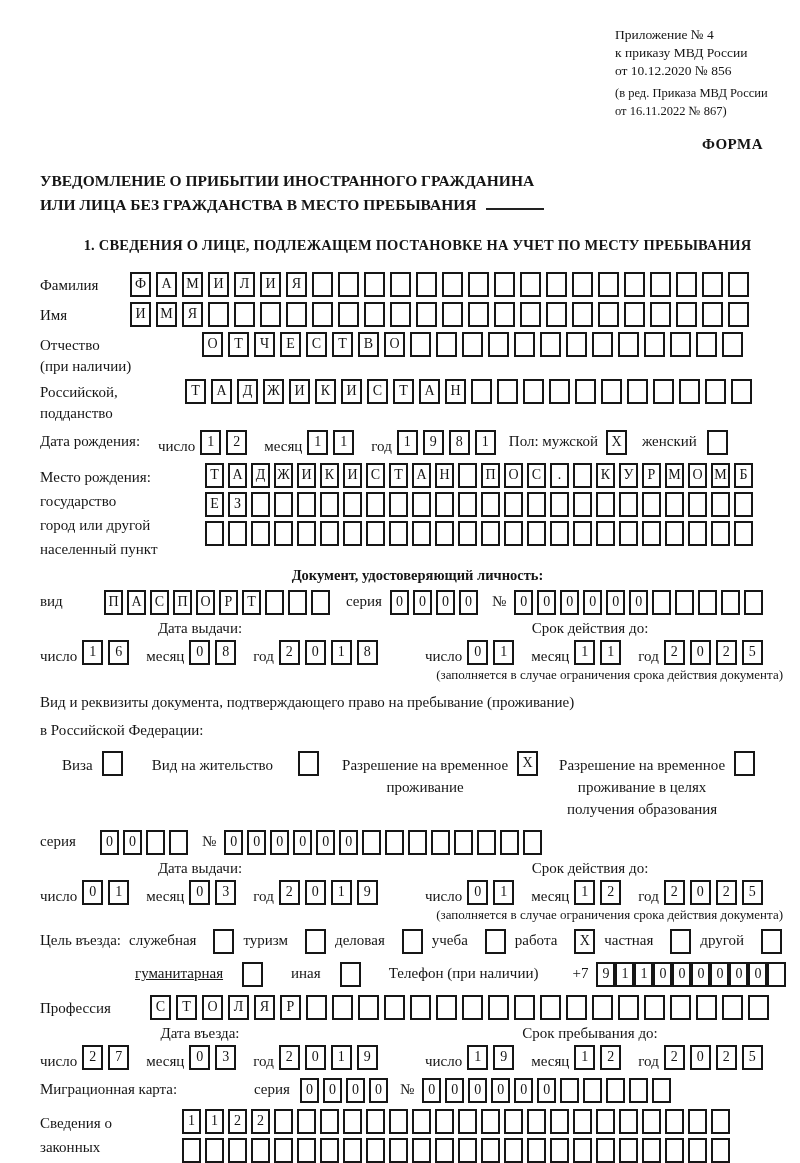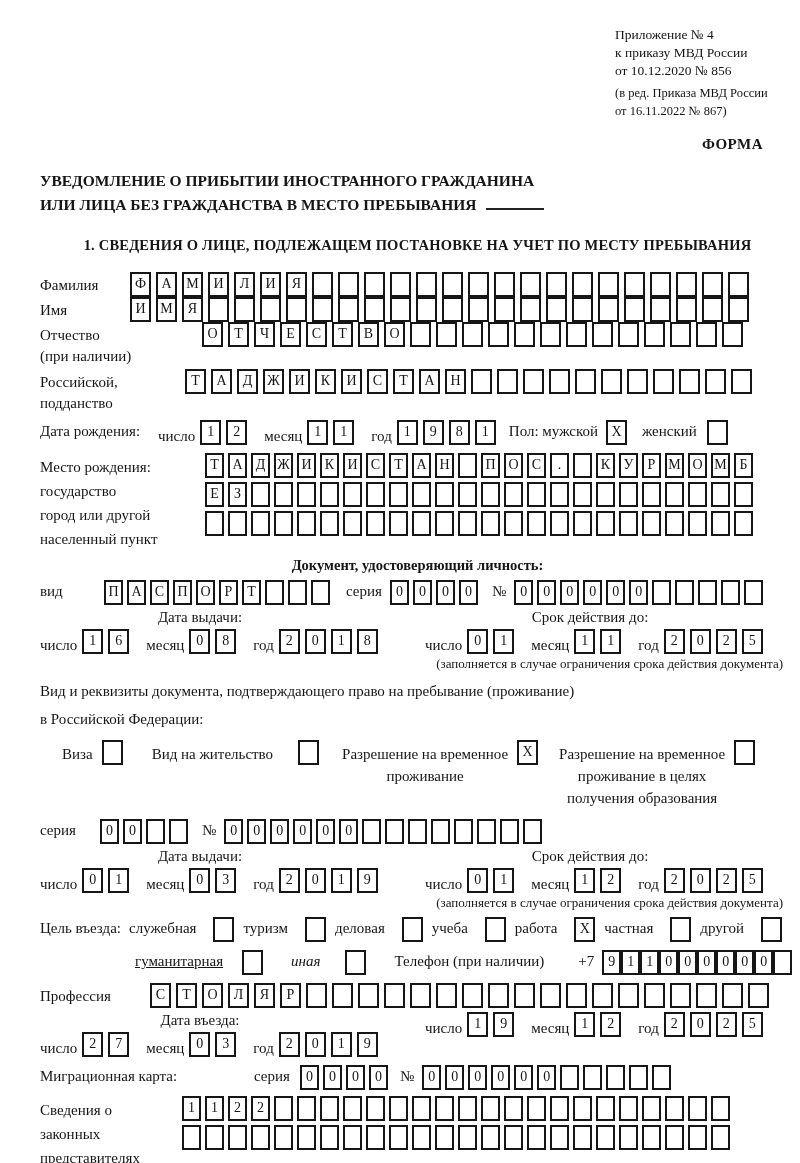--- a/index.html
+++ b/index.html
@@ -11,21 +11,21 @@
     font-size:15px; color:#151515;
   }
   .appendix { margin-left:575px; width:190px; font-size:13.5px; line-height:18px; }
   .appendix .small { font-size:12.5px; }
   .appendix .gap { margin-top:4px; }
   .forma { text-align:right; padding-right:32px; font-weight:bold; font-size:15px; margin-top:16px; letter-spacing:.5px; }
   .title { font-weight:bold; font-size:15.5px; line-height:24px; margin-top:16px; }
   .title .blank { display:inline-block; width:58px; border-bottom:2px solid #222; height:14px; margin-left:10px; }
   .sec-heading { text-align:center; font-weight:bold; font-size:14.5px; margin-top:20px; letter-spacing:.2px; }
 
-  .frow { display:flex; align-items:flex-start; }
+  .frow { display:flex; align-items:flex-start; margin-bottom:5px; }
   .flabel { flex:none; padding-top:3px; line-height:21px; }
   .boxes { display:inline-flex; flex:none; }
   .cb {
     display:inline-block; flex:none; width:21px; height:25px;
     border:2px solid #161616; margin-right:5px;
     text-align:center; font-size:14px; line-height:20px;
     background:#fff;
   }
   .sm .cb { width:19px; margin-right:4px; }
   .lbl { flex:none; padding-top:3px; }
@@ -560,21 +560,21 @@
 </div>
 
 <div class="goalrow" style="margin-top:8px;">
   <span class="opt" style="margin-left:95px;text-decoration:underline;">
       <span class="lbl" style="margin-right:10px;">гуманитарная</span>
       <span class="boxes">
         <span class="cb"></span>
       </span>
     </span>
   <span class="opt" style="margin-left:28px;">
-      <span class="lbl" style="margin-right:16px;font-style:italic;">иная</span>
+      <span class="lbl" style="margin-right:10px;">иная</span>
       <span class="boxes">
         <span class="cb"></span>
       </span>
     </span>
   <span class="lbl" style="margin-left:28px;">Телефон (при наличии)</span>
   <span class="lbl" style="margin-left:26px; margin-right:8px;">+7</span>
   <span class="boxes sm">
       <span class="cb">9</span>
       <span class="cb">1</span>
       <span class="cb">1</span>
@@ -635,20 +635,21 @@
       <span class="lbl">год</span>
       <span class="boxes">
           <span class="cb">2</span>
           <span class="cb">0</span>
           <span class="cb">1</span>
           <span class="cb">9</span>
         </span>
     </span>
   </div>
   <div class="dc-right">
+    <div class="datehead" style="width:330px;">Срок пребывания до:</div>
     <span class="dg">
       <span class="lbl">число</span>
       <span class="boxes">
           <span class="cb">1</span>
           <span class="cb">9</span>
         </span>
       <span class="lbl">месяц</span>
       <span class="boxes">
           <span class="cb">1</span>
           <span class="cb">2</span>

